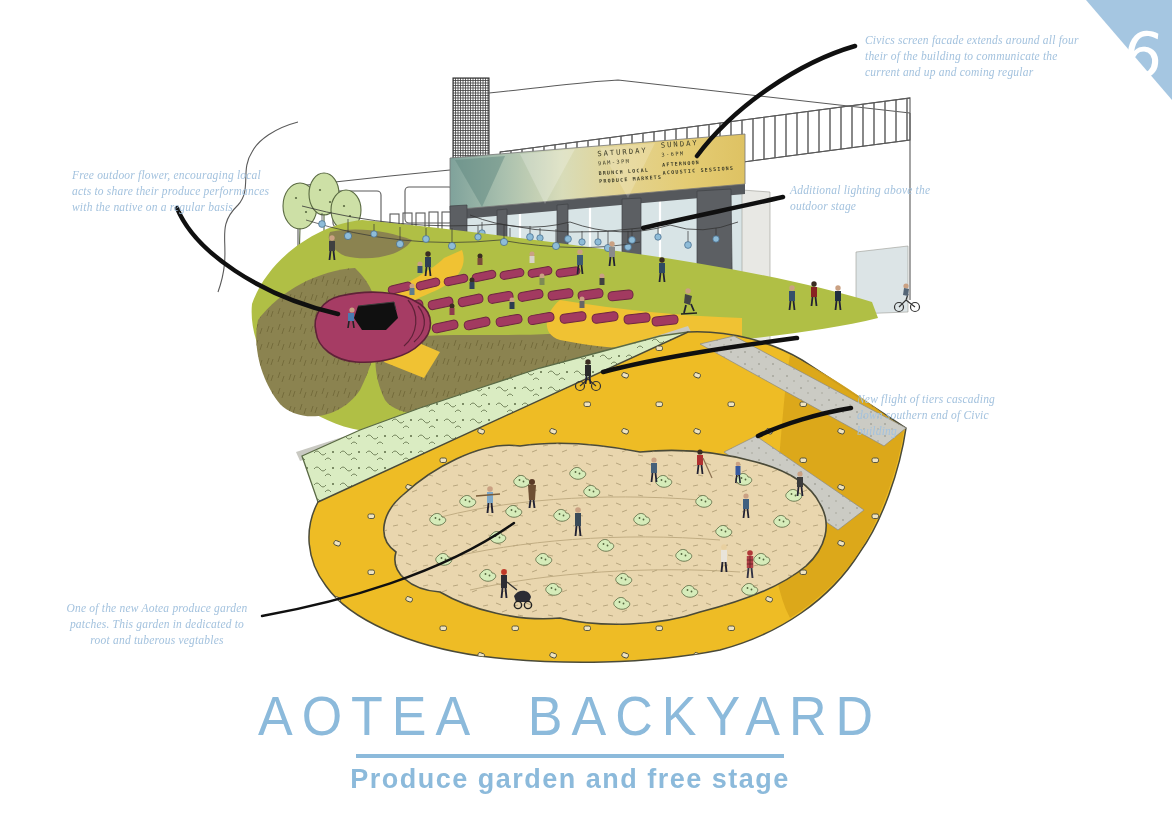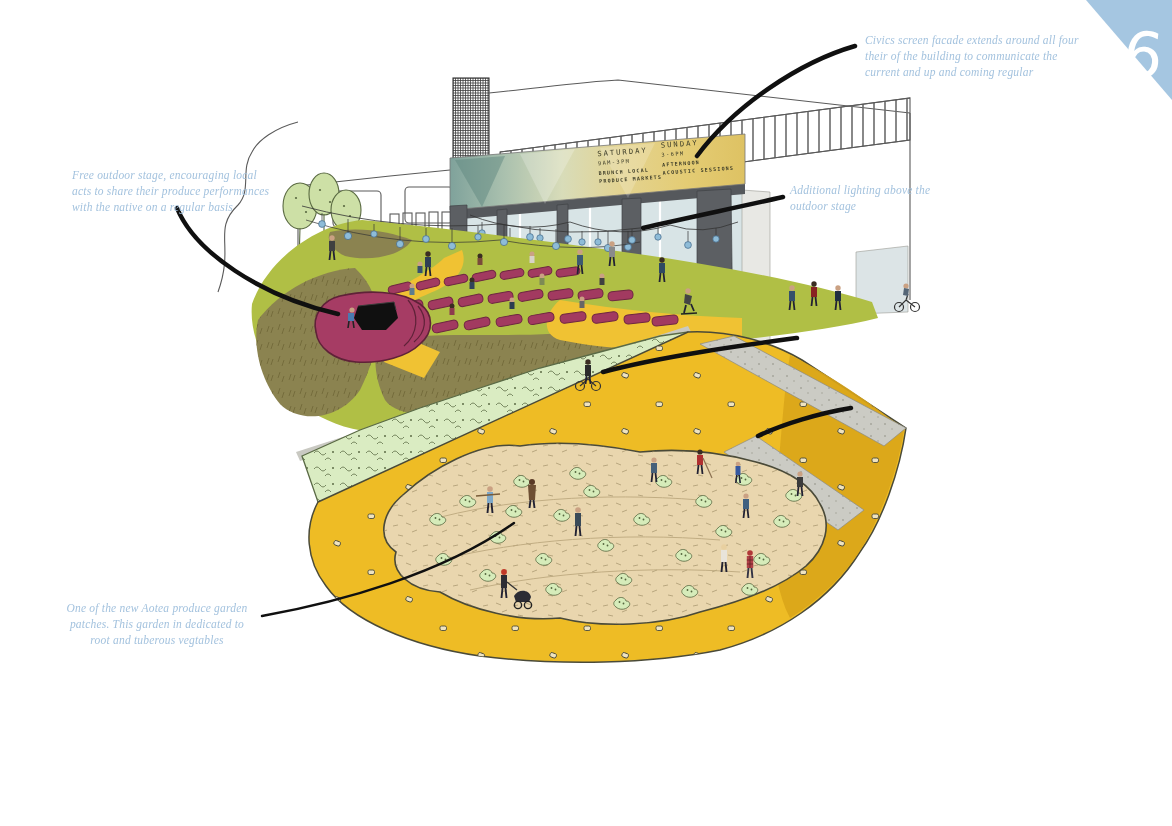--- a/index.html
+++ b/index.html
@@ -495,28 +495,38 @@
     <text x="1124" y="76" font-size="62" fill="#ffffff" font-family="DejaVu Sans, sans-serif" transform="rotate(6 1140 50)">6</text>
   </g>
 </svg>
 
 <div class="anno" style="left:865px;top:33px;width:215px">
   <span>Civics screen facade extends around all four</span>
   <span>their of the building to communicate the</span>
   <span>current and up and coming regular</span>
 </div>
 <div class="anno" style="left:72px;top:168px;width:200px">
-  <span>Free outdoor stage, encouraging local</span>
+  <span>Free outdoor flower, encouraging local</span>
   <span>acts to share their produce performances</span>
   <span>with the native on a regular basis</span>
 </div>
 <div class="anno" style="left:790px;top:183px;width:160px">
   <span>Additional lighting above the</span>
   <span>outdoor stage</span>
+</div>
+<div class="anno" style="left:857px;top:392px;width:170px">
+  <span>New flight of tiers cascading</span>
+  <span>down southern end of Civic</span>
+  <span>building</span>
 </div>
 <div class="anno right" style="left:57px;top:601px;width:200px">
   <span>One of the new Aotea  produce garden</span>
   <span>patches. This garden in dedicated to</span>
   <span>root and tuberous vegtables</span>
 </div>
 
+<div class="titleblock">
+  <div class="main-title">AOTEA BACKYARD</div>
+  <div class="title-rule"></div>
+  <div class="subtitle">Produce garden and free stage</div>
+</div>
 
 </div>
 
 </body></html>

